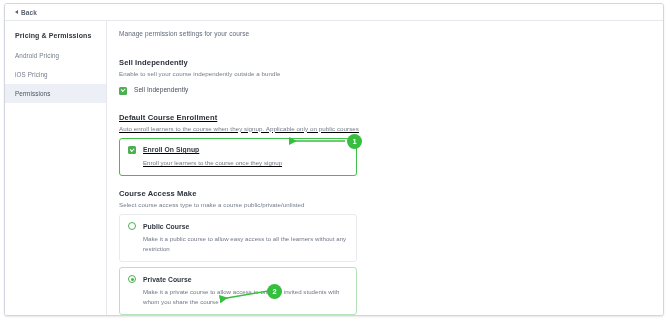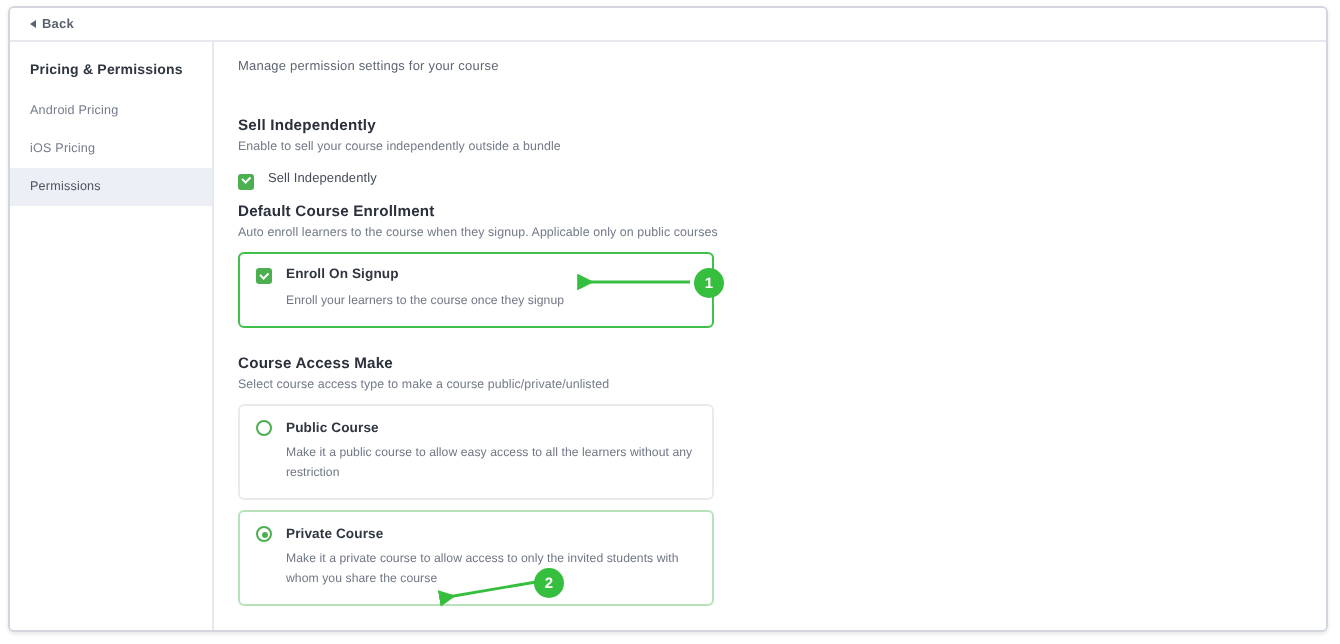--- a/index.html
+++ b/index.html
@@ -232,21 +232,21 @@
 
         <div class="section" style="margin-top:21px;">
           <div class="sec-title">Sell Independently</div>
           <div class="sec-sub">Enable to sell your course independently outside a bundle</div>
           <div class="cbrow" style="margin-top:9px;">
             <span class="cbox"></span>
             <span class="cb-label">Sell Independently</span>
           </div>
         </div>
 
-        <div class="section" style="margin-top:6px;">
+        <div class="section" style="margin-top:18px;text-decoration:underline;">
           <div class="sec-title">Default Course Enrollment</div>
           <div class="sec-sub">Auto enroll learners to the course when they signup. Applicable only on public courses</div>
           <div class="card highlight" style="margin-top:6px;">
             <div class="card-row">
               <span class="cbox"></span>
               <span class="card-title">Enroll On Signup</span>
             </div>
             <div class="card-desc">Enroll your learners to the course once they signup</div>
           </div>
         </div>

